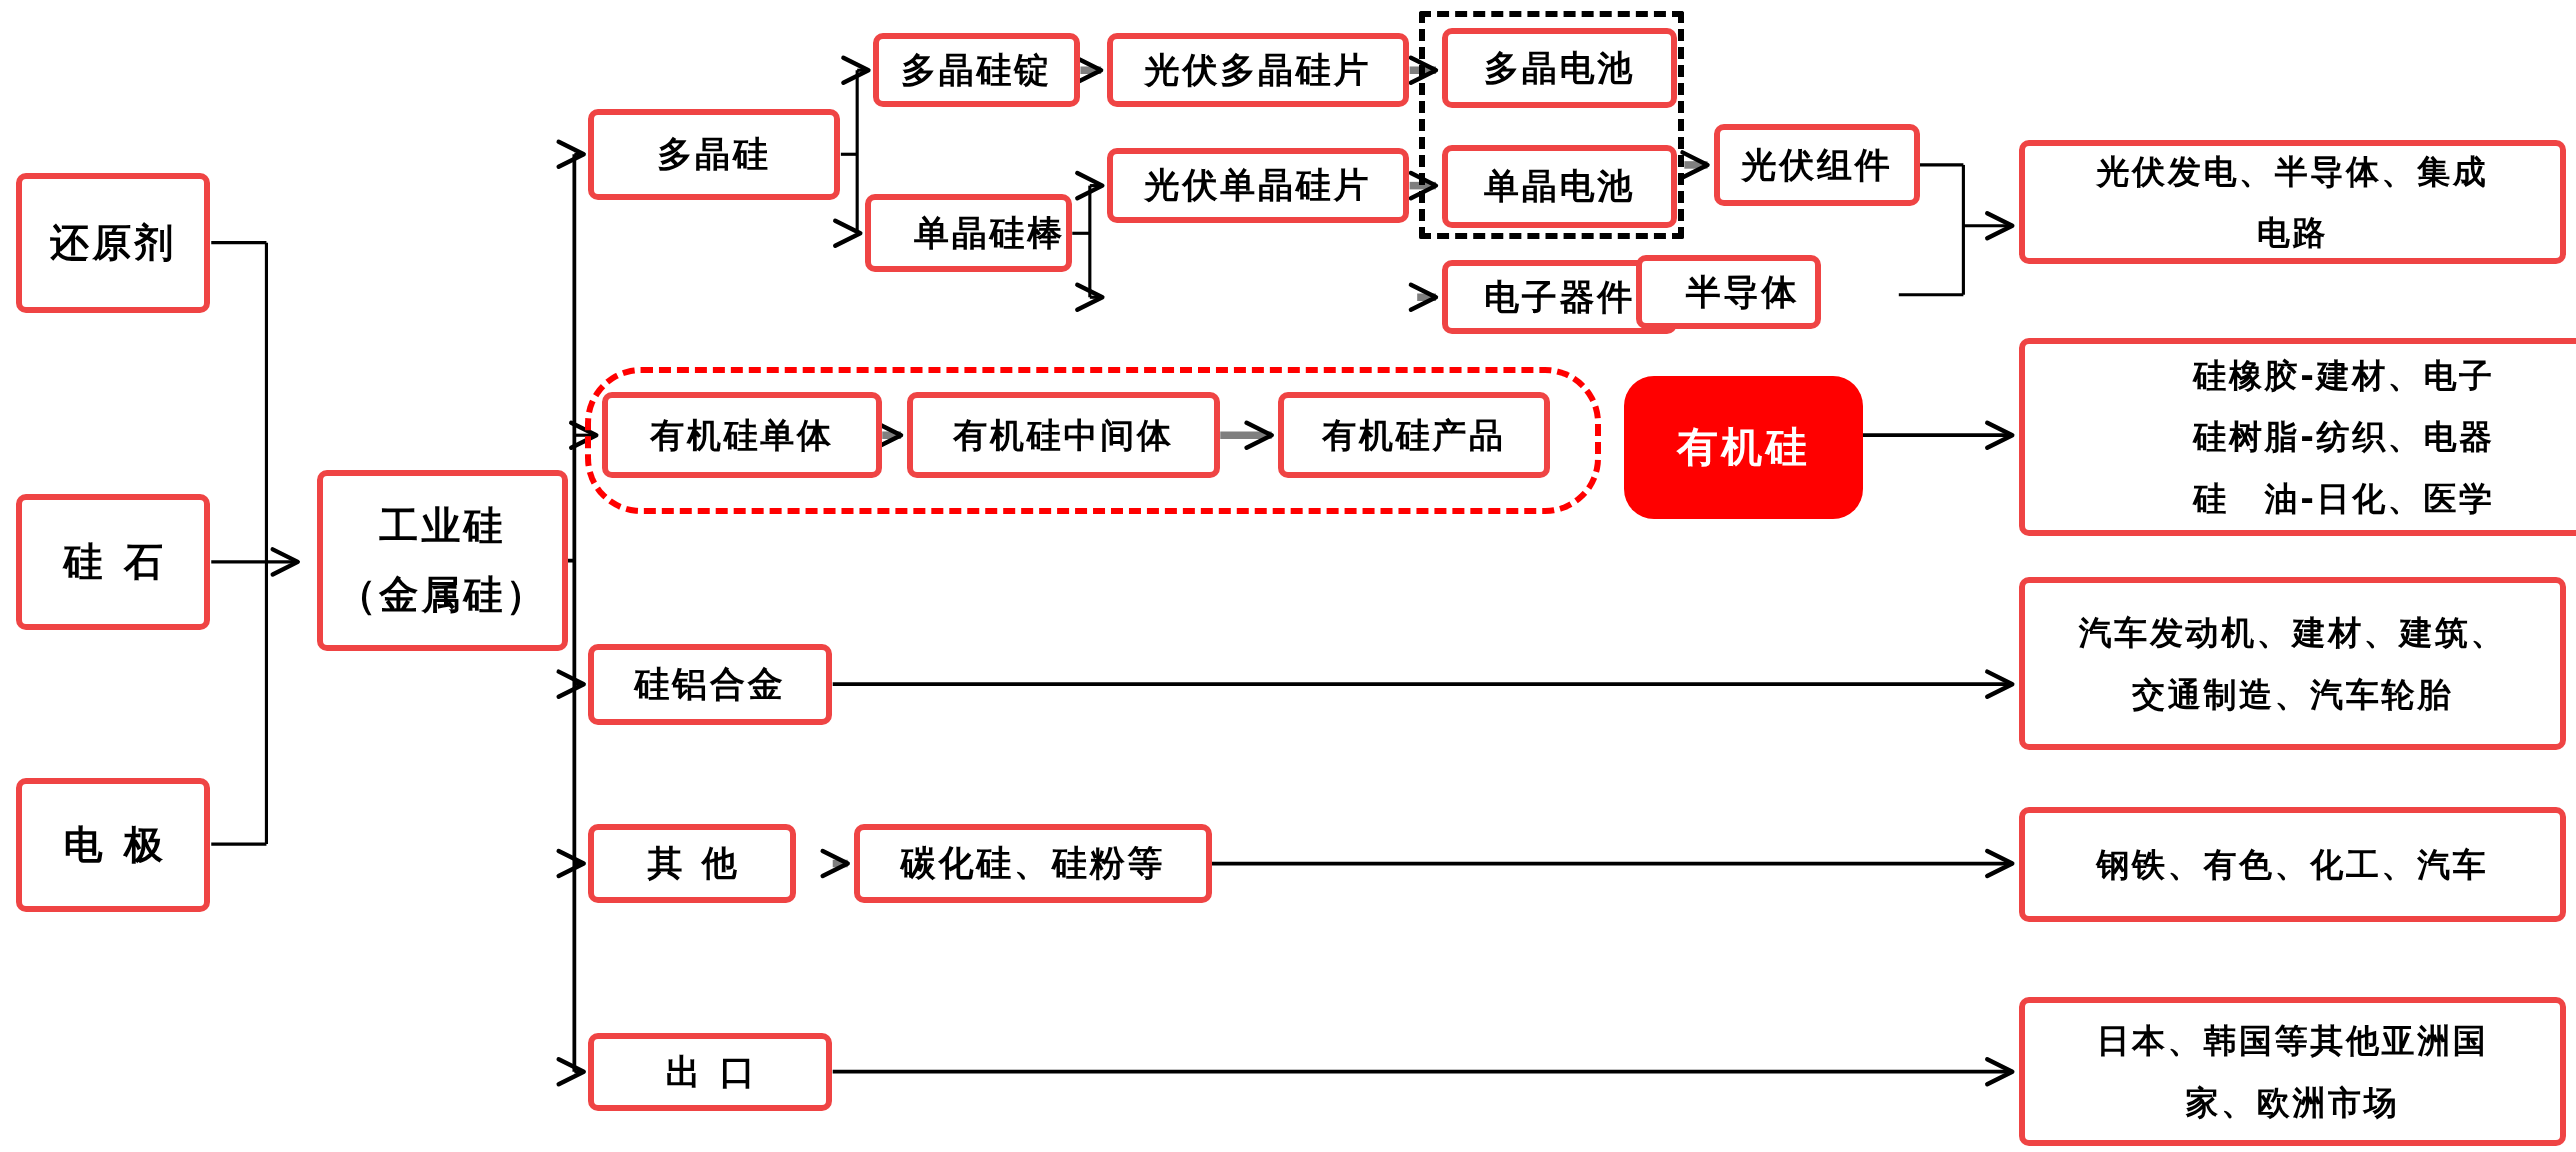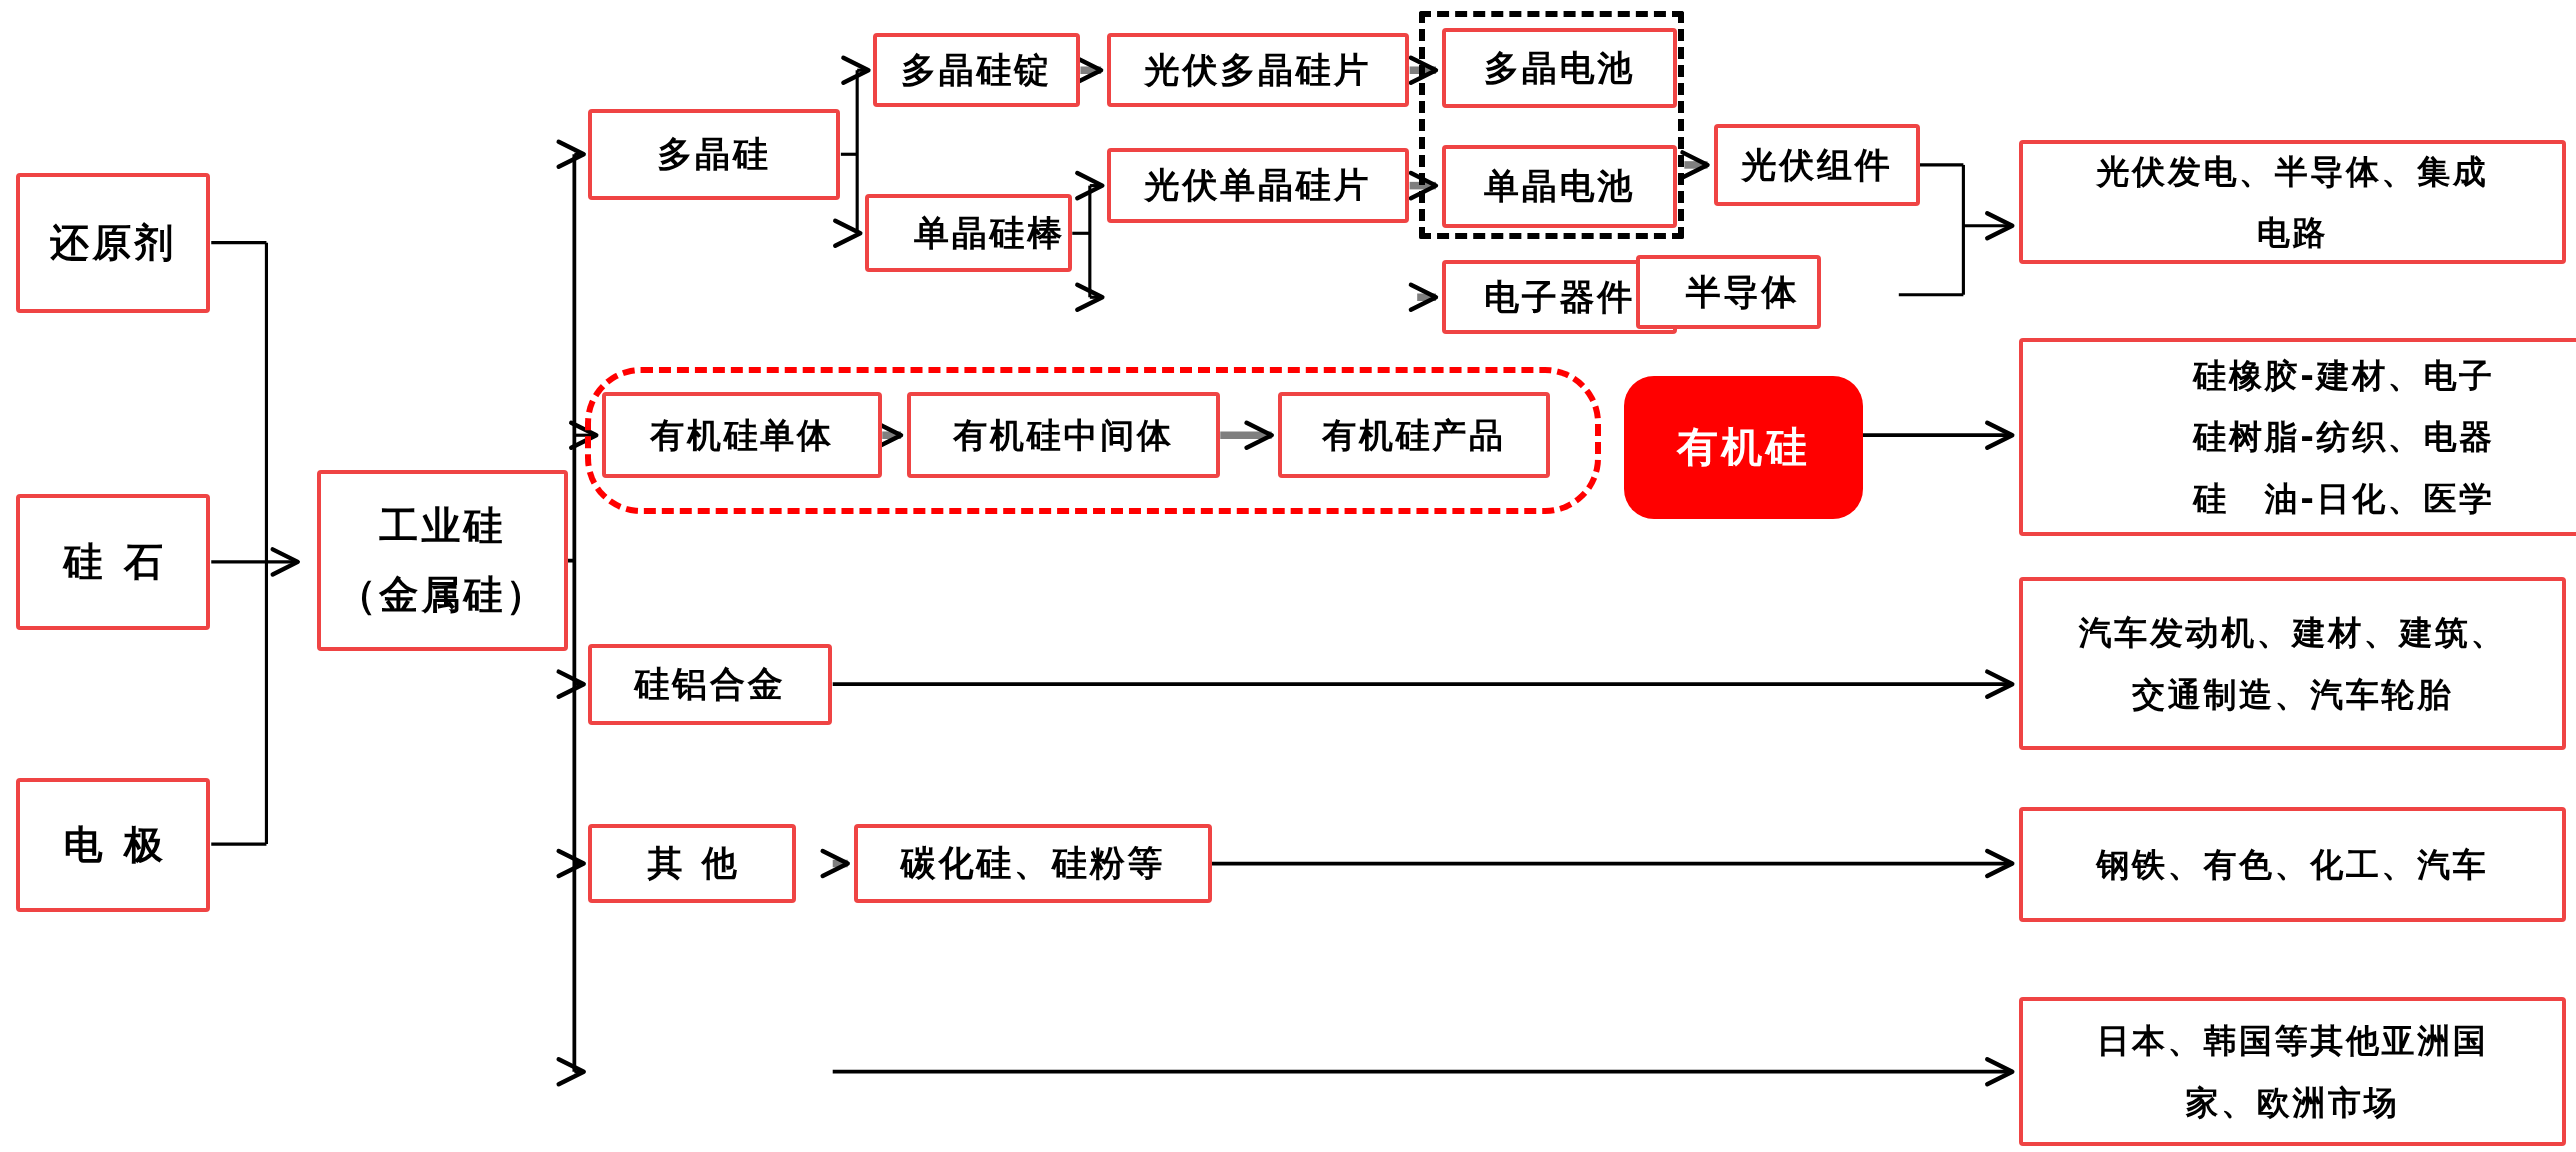--- a/index.html
+++ b/index.html
@@ -7,22 +7,22 @@
     position:relative;
     width:2576px;height:1152px;
     background:#ffffff;
     font-family:"DejaVu Sans","Liberation Sans",sans-serif;
     overflow:hidden;
   }
   #edges{position:absolute;left:0;top:0;width:2576px;height:1152px;}
   .node{
     position:absolute;
     box-sizing:border-box;
-    border:4px solid #ef4444;
-    border-radius:4px;
+    border:6px solid #ef4444;
+    border-radius:10px;
     background:#ffffff;
     display:flex;align-items:center;justify-content:center;
     text-align:center;
     color:#000000;
     font-weight:700;
     white-space:pre-line;
     letter-spacing:0.08em;
     line-height:1.5;
     z-index:2;
   }
@@ -135,17 +135,18 @@
 硅　油-日化、医学</div>
 
   <div class="node fs-top" style="left:588px;top:644px;width:244px;height:81px;">硅铝合金</div>
   <div class="node fs-right" style="left:2019px;top:577px;width:547px;height:173px;">汽车发动机、建材、建筑、
 交通制造、汽车轮胎</div>
 
   <div class="node fs-top wide" style="left:588px;top:824px;width:208px;height:79px;">其他</div>
   <div class="node fs-top" style="left:854px;top:824px;width:358px;height:79px;">碳化硅、硅粉等</div>
   <div class="node fs-right" style="left:2019px;top:807px;width:547px;height:115px;">钢铁、有色、化工、汽车</div>
 
+  <div class="node fs-top wide" style="left:588px;top:1033px;width:244px;height:78px;">出口</div>
   <div class="node fs-right" style="left:2019px;top:997px;width:547px;height:149px;">日本、韩国等其他亚洲国
 家、欧洲市场</div>
 
 </div>
 
 
 </body></html>

